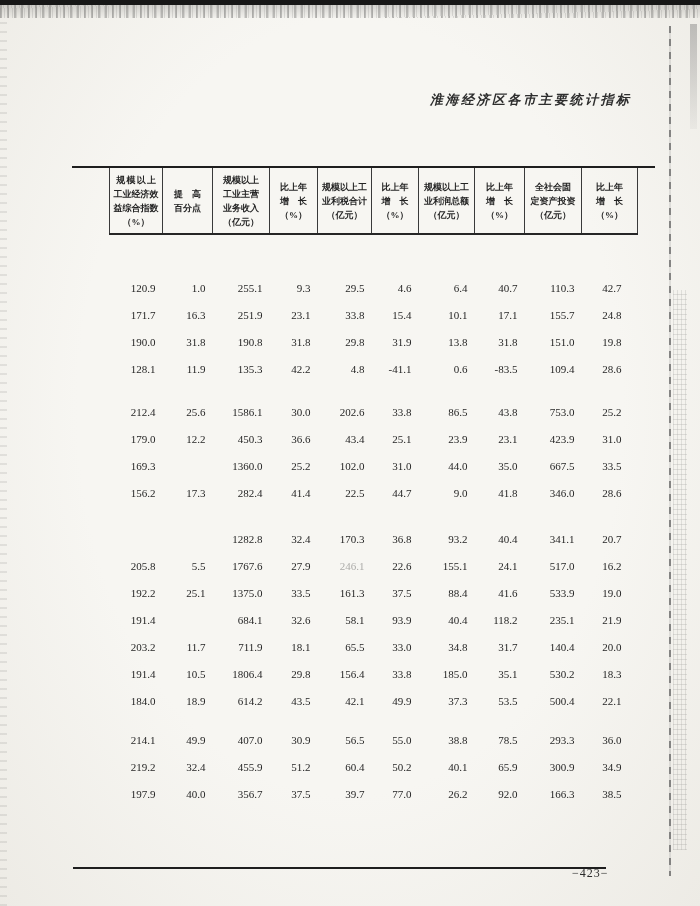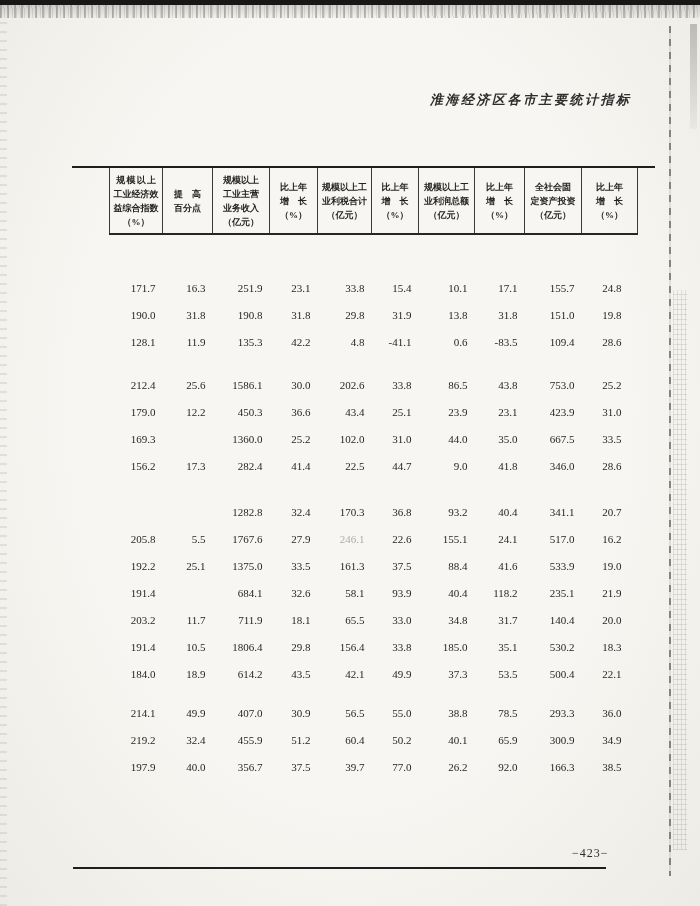--- a/index.html
+++ b/index.html
@@ -53,21 +53,21 @@
     white-space:pre-line;padding:1px 0;word-spacing:-1px;
   }
   tbody td{
     height:27px;text-align:right;padding:0 7px 0 0;
     font-size:11px;color:#262626;border:none;
   }
   tbody td:last-child{padding-right:16px;}
   tbody tr.spacer td{height:auto;}
   td.faded{color:rgba(45,45,45,.38);}
   .page-number{
-    position:absolute;left:572px;top:846px;font-size:12px;letter-spacing:1px;color:#2b2b2b;
+    position:absolute;left:572px;top:866px;font-size:12px;letter-spacing:1px;color:#2b2b2b;
   }
 </style>
 </head>
 <body>
 
 <div class="edge-top-black"></div>
 <div class="edge-top-noise"></div>
 <div class="edge-left-noise"></div>
 <div class="fold-line-right"></div>
 <div class="edge-right-noise"></div>
@@ -124,20 +124,32 @@
           <th>比上年
 增　长
 （%）</th>
         </tr>
     </thead>
     <tbody id="body-rows">
         <tr class="spacer" style="height: 40px;">
           <td colspan="10"></td>
         </tr>
         <tr>
+          <td>120.9</td>
+          <td>1.0</td>
+          <td>255.1</td>
+          <td>9.3</td>
+          <td>29.5</td>
+          <td>4.6</td>
+          <td>6.4</td>
+          <td>40.7</td>
+          <td>110.3</td>
+          <td>42.7</td>
+        </tr>
+        <tr>
           <td>171.7</td>
           <td>16.3</td>
           <td>251.9</td>
           <td>23.1</td>
           <td>33.8</td>
           <td>15.4</td>
           <td>10.1</td>
           <td>17.1</td>
           <td>155.7</td>
           <td>24.8</td>

